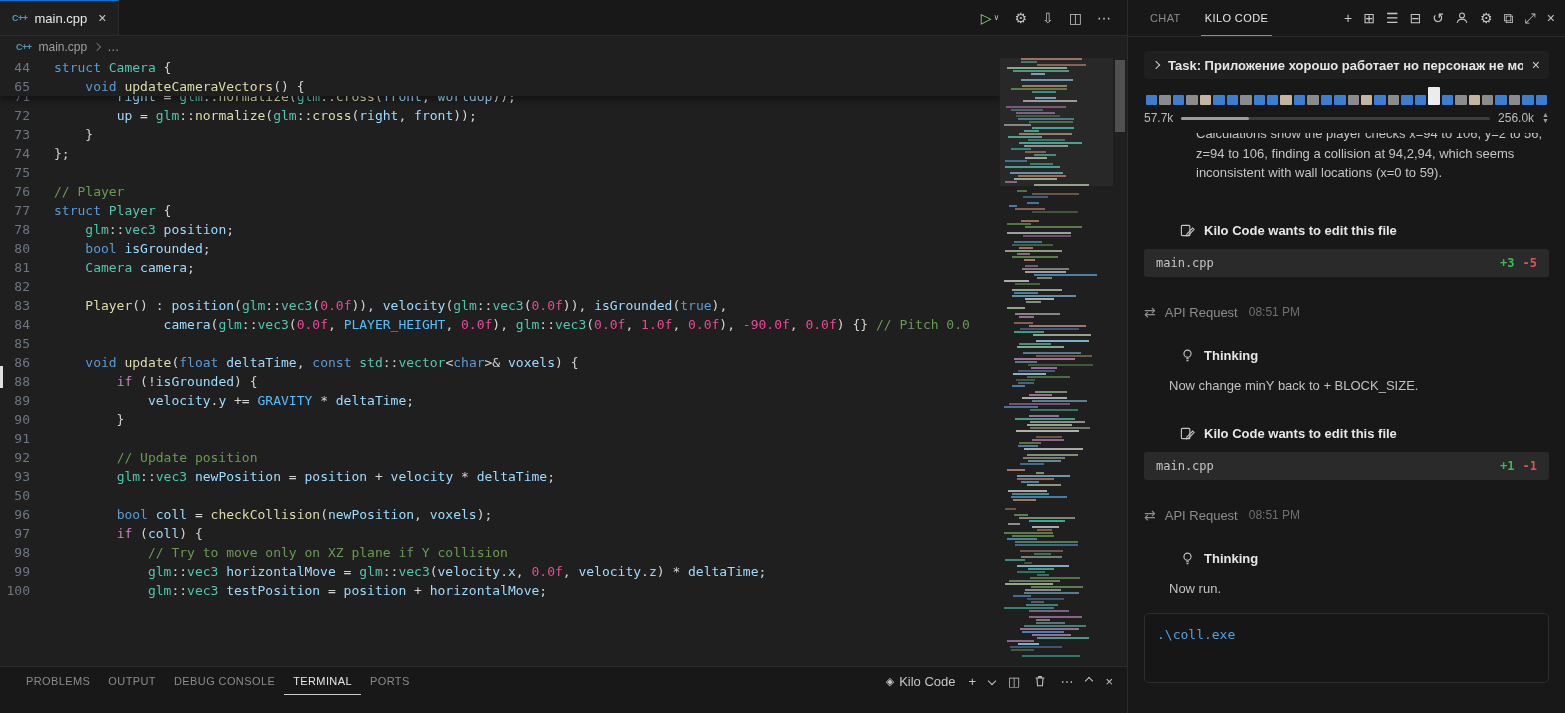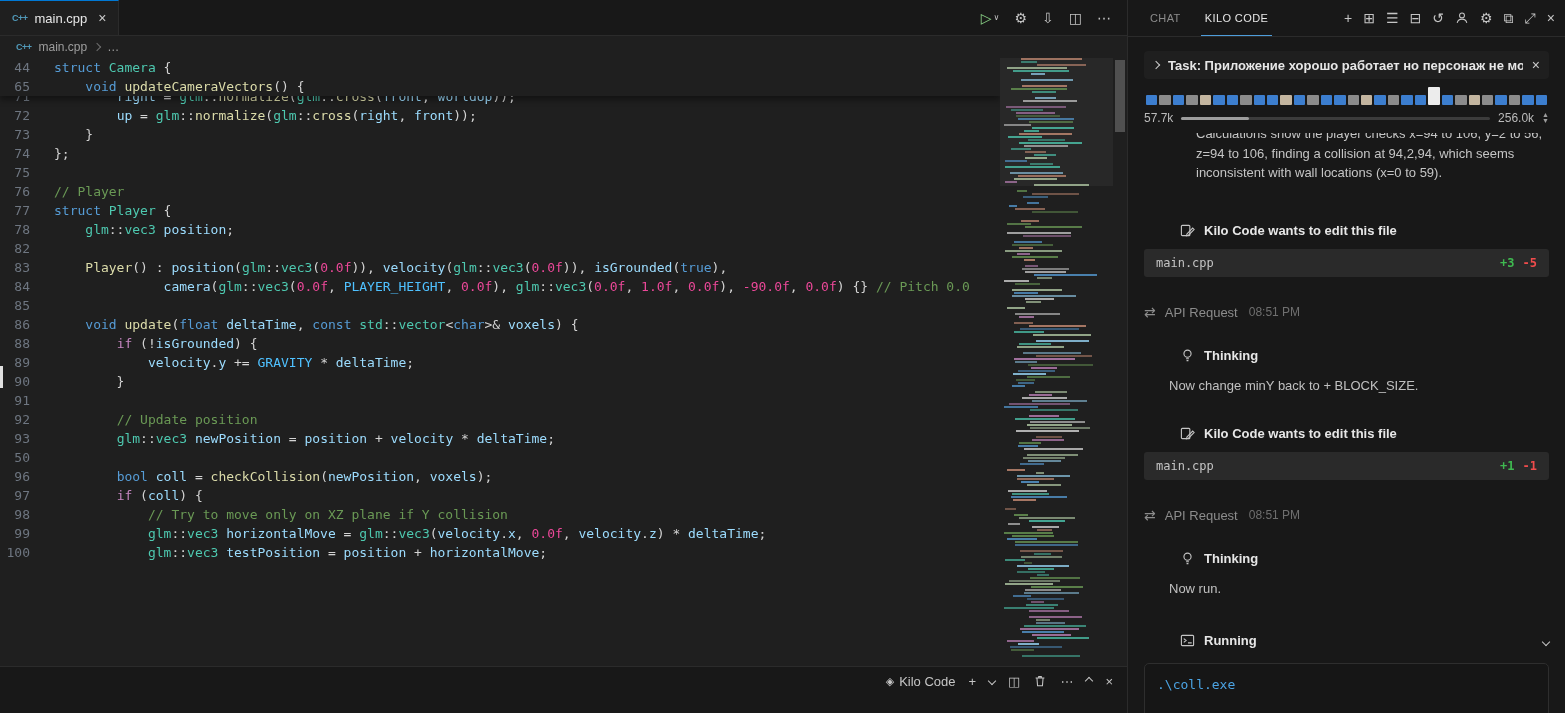--- a/index.html
+++ b/index.html
@@ -127,20 +127,22 @@
   <div class="code-area">
     <div class="code-scroll" id="code-lines">
         <div class="cl"><span class="ln">71</span><span class="lc"><span class="tok-p">        </span><span class="tok-v">right</span><span class="tok-p"> = </span><span class="tok-t">glm</span><span class="tok-p">::</span><span class="tok-f">normalize</span><span class="tok-p">(</span><span class="tok-t">glm</span><span class="tok-p">::</span><span class="tok-f">cross</span><span class="tok-p">(</span><span class="tok-v">front</span><span class="tok-p">, </span><span class="tok-v">worldUp</span><span class="tok-p">));</span></span></div>
         <div class="cl"><span class="ln">72</span><span class="lc"><span class="tok-p">        </span><span class="tok-v">up</span><span class="tok-p"> = </span><span class="tok-t">glm</span><span class="tok-p">::</span><span class="tok-f">normalize</span><span class="tok-p">(</span><span class="tok-t">glm</span><span class="tok-p">::</span><span class="tok-f">cross</span><span class="tok-p">(</span><span class="tok-v">right</span><span class="tok-p">, </span><span class="tok-v">front</span><span class="tok-p">));</span></span></div>
         <div class="cl"><span class="ln">73</span><span class="lc"><span class="tok-p">    }</span></span></div>
         <div class="cl"><span class="ln">74</span><span class="lc"><span class="tok-p">};</span></span></div>
         <div class="cl"><span class="ln">75</span><span class="lc"></span></div>
         <div class="cl"><span class="ln">76</span><span class="lc"><span class="tok-m">// Player</span></span></div>
         <div class="cl"><span class="ln">77</span><span class="lc"><span class="tok-k">struct</span><span class="tok-p"> </span><span class="tok-t">Player</span><span class="tok-p"> {</span></span></div>
         <div class="cl"><span class="ln">78</span><span class="lc"><span class="tok-p">    </span><span class="tok-t">glm</span><span class="tok-p">::</span><span class="tok-t">vec3</span><span class="tok-p"> </span><span class="tok-v">position</span><span class="tok-p">;</span></span></div>
+        <div class="cl"><span class="ln">80</span><span class="lc"><span class="tok-p">    </span><span class="tok-k">bool</span><span class="tok-p"> </span><span class="tok-v">isGrounded</span><span class="tok-p">;</span></span></div>
+        <div class="cl"><span class="ln">81</span><span class="lc"><span class="tok-p">    </span><span class="tok-t">Camera</span><span class="tok-p"> </span><span class="tok-v">camera</span><span class="tok-p">;</span></span></div>
         <div class="cl"><span class="ln">82</span><span class="lc"></span></div>
         <div class="cl"><span class="ln">83</span><span class="lc"><span class="tok-p">    </span><span class="tok-f">Player</span><span class="tok-p">() : </span><span class="tok-v">position</span><span class="tok-p">(</span><span class="tok-t">glm</span><span class="tok-p">::</span><span class="tok-t">vec3</span><span class="tok-p">(</span><span class="tok-n">0.0f</span><span class="tok-p">)), </span><span class="tok-v">velocity</span><span class="tok-p">(</span><span class="tok-t">glm</span><span class="tok-p">::</span><span class="tok-t">vec3</span><span class="tok-p">(</span><span class="tok-n">0.0f</span><span class="tok-p">)), </span><span class="tok-v">isGrounded</span><span class="tok-p">(</span><span class="tok-k">true</span><span class="tok-p">),</span></span></div>
         <div class="cl"><span class="ln">84</span><span class="lc"><span class="tok-p">              </span><span class="tok-v">camera</span><span class="tok-p">(</span><span class="tok-t">glm</span><span class="tok-p">::</span><span class="tok-t">vec3</span><span class="tok-p">(</span><span class="tok-n">0.0f</span><span class="tok-p">, </span><span class="tok-C">PLAYER_HEIGHT</span><span class="tok-p">, </span><span class="tok-n">0.0f</span><span class="tok-p">), </span><span class="tok-t">glm</span><span class="tok-p">::</span><span class="tok-t">vec3</span><span class="tok-p">(</span><span class="tok-n">0.0f</span><span class="tok-p">, </span><span class="tok-n">1.0f</span><span class="tok-p">, </span><span class="tok-n">0.0f</span><span class="tok-p">), </span><span class="tok-n">-90.0f</span><span class="tok-p">, </span><span class="tok-n">0.0f</span><span class="tok-p">) {} </span><span class="tok-m">// Pitch 0.0</span></span></div>
         <div class="cl"><span class="ln">85</span><span class="lc"></span></div>
         <div class="cl"><span class="ln">86</span><span class="lc"><span class="tok-p">    </span><span class="tok-k">void</span><span class="tok-p"> </span><span class="tok-f">update</span><span class="tok-p">(</span><span class="tok-k">float</span><span class="tok-p"> </span><span class="tok-v">deltaTime</span><span class="tok-p">, </span><span class="tok-k">const</span><span class="tok-p"> </span><span class="tok-t">std</span><span class="tok-p">::</span><span class="tok-t">vector</span><span class="tok-p">&lt;</span><span class="tok-k">char</span><span class="tok-p">&gt;&amp; </span><span class="tok-v">voxels</span><span class="tok-p">) {</span></span></div>
         <div class="cl"><span class="ln">88</span><span class="lc"><span class="tok-p">        </span><span class="tok-c">if</span><span class="tok-p"> (!</span><span class="tok-v">isGrounded</span><span class="tok-p">) {</span></span></div>
         <div class="cl"><span class="ln">89</span><span class="lc"><span class="tok-p">            </span><span class="tok-v">velocity</span><span class="tok-p">.</span><span class="tok-v">y</span><span class="tok-p"> += </span><span class="tok-C">GRAVITY</span><span class="tok-p"> * </span><span class="tok-v">deltaTime</span><span class="tok-p">;</span></span></div>
         <div class="cl"><span class="ln">90</span><span class="lc"><span class="tok-p">        }</span></span></div>
         <div class="cl"><span class="ln">91</span><span class="lc"></span></div>
         <div class="cl"><span class="ln">92</span><span class="lc"><span class="tok-p">        </span><span class="tok-m">// Update position</span></span></div>
@@ -699,20 +701,27 @@
       <div class="mm-row"></div>
       <div class="mm-row">
         <span class="mm-seg" style="margin-left: 22px; width: 58px; background: rgb(78, 201, 176); opacity: 0.5;"></span>
       </div>
     </div>
   <div class="scrollbar">
     <div class="scroll-thumb"></div>
   </div>
 
   <div class="bottom-panel">
+    <div class="panel-tabs">
+      <span class="ptab">PROBLEMS</span>
+      <span class="ptab">OUTPUT</span>
+      <span class="ptab">DEBUG CONSOLE</span>
+      <span class="ptab active">TERMINAL</span>
+      <span class="ptab">PORTS</span>
+    </div>
     <div class="panel-actions">
       <span class="act">
         <span class="kilo-term-icon">◈</span>
         <span>Kilo Code</span>
       </span>
       <span class="act">+</span>
       <span class="act">
           <span class="chev down"></span>
         </span>
       <span class="act">◫</span>
@@ -862,26 +871,18 @@
 
     <div class="sec-header" style="margin-top:25px">
       <svg class="ic" width="15" height="15" viewBox="0 0 16 16">
           <circle cx="8" cy="6" r="3.8"></circle>
           <path d="M6.5 11.5h3M7 13.5h2"></path>
         </svg>
       <span>Thinking</span>
     </div>
     <div class="body-text">Now run.</div>
 
-    <div class="sec-header running-header">
-      <svg class="ic" width="15" height="15" viewBox="0 0 16 16">
-          <rect x="1.5" y="2.5" width="13" height="11" rx="1"></rect>
-          <path d="M4 6l2.5 2L4 10M8.5 10.5h4"></path>
-        </svg>
-      <span>Running</span>
-      <span class="running-chev"><span class="chev down"></span></span>
-    </div>
     <div class="cmd-block">
       <span>.\coll.exe</span>
     </div>
 
   </div>
 </div>
 
 </body></html>

